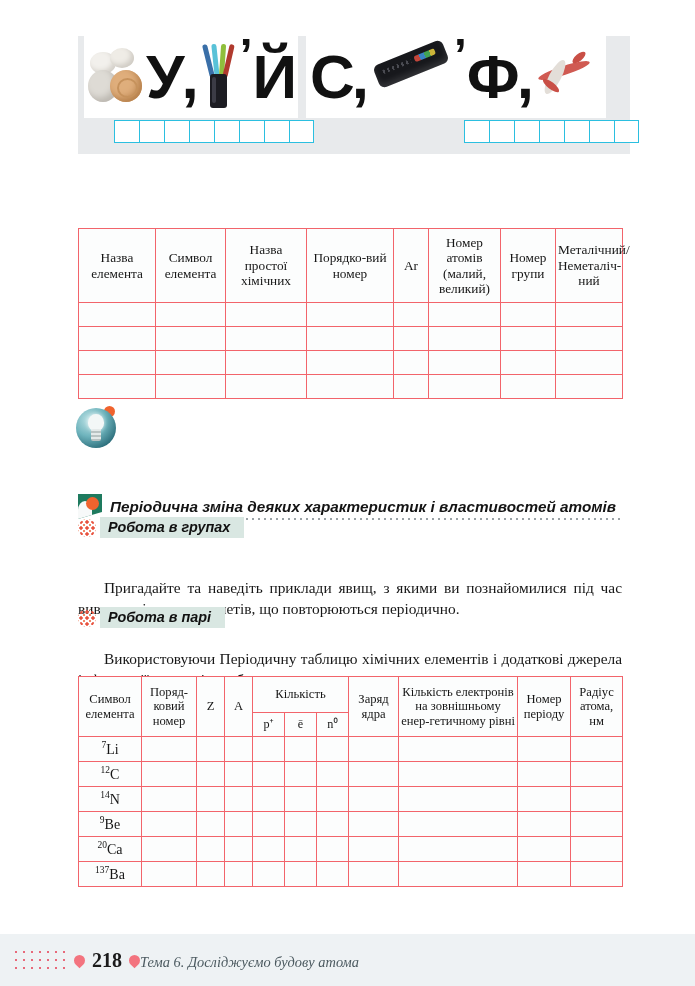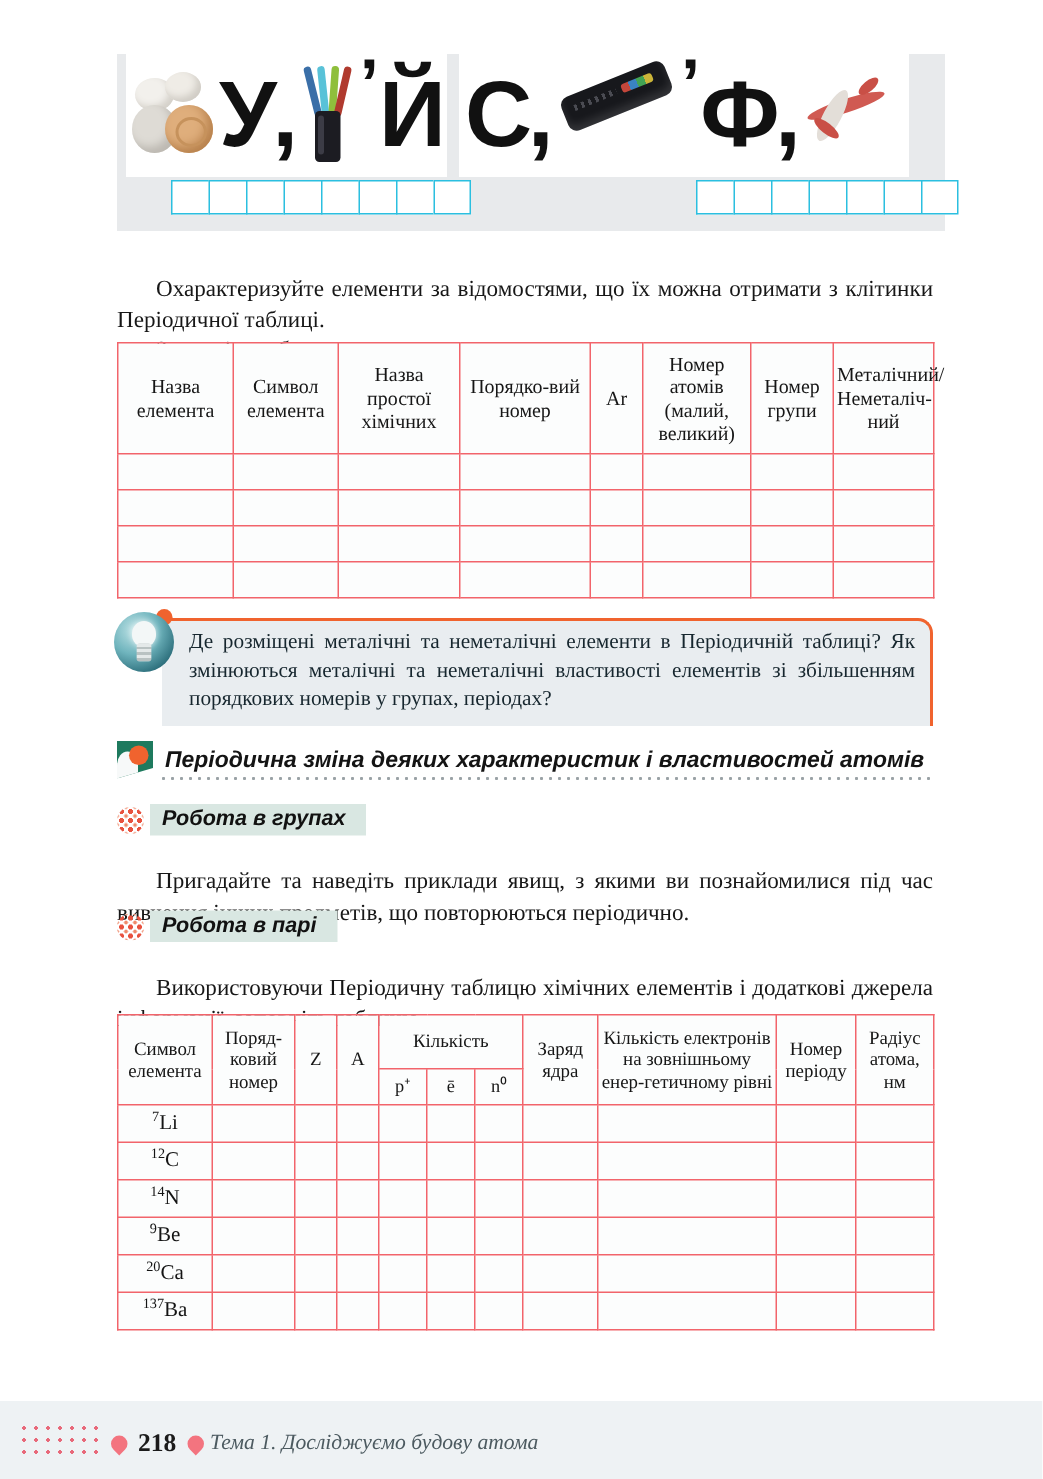--- a/index.html
+++ b/index.html
@@ -314,21 +314,21 @@
     font-style: italic;
     font-weight: 700;
     font-size: 14.4px;
     line-height: 21px;
     color: #111;
     background: #d9e7e2;
     padding: 0 14px 0 8px;
     margin-left: 4px;
     white-space: nowrap;
   }
-  #badge-groups { left: 78px; top: 536px; }
+  #badge-groups { left: 78px; top: 517px; }
   #badge-pair   { left: 78px; top: 607px; }
 
   
   #table2 { left: 78px; top: 676px; width: 544px; }
   #table2 th { font-size: 12.6px; line-height: 14.6px; }
   #table2 th.sub { font-size: 12.2px; }
   #table2 td.iso {
     height: 25px;
     font-size: 14px;
     color: #141414;
@@ -354,21 +354,21 @@
   .footer-page {
     position: absolute;
     left: 74px; bottom: 14px;
     display: flex;
     align-items: center;
     gap: 7px;
   }
   .footer-page .pnum {
     font-family: "Liberation Serif", serif;
     font-weight: 700;
-    font-size: 17px;
+    font-size: 20px;
     color: #1b1b1b;
   }
   .footer-page .leaf {
     width: 11px; height: 11px;
     border-radius: 50% 50% 50% 0;
     background: #f3747f;
     transform: rotate(-45deg);
   }
   .footer-topic {
     position: absolute;
@@ -441,21 +441,20 @@
         <span class="cell"></span>
         <span class="cell"></span>
         <span class="cell"></span>
         <span class="cell"></span>
         <span class="cell"></span>
         <span class="cell"></span>
       </div>
     </div>
   </div>
 
-  <p class="para" id="p-intro"><span class="ind"></span><span>Охарактеризуйте елементи за відомостями, що їх можна отримати з клітинки Періодичної таблиці.</span></p>
   <p class="para" id="p-fill"><span class="ind"></span><span>Заповніть таблицю</span></p>
 
   <table class="tbl" id="table1">
     <colgroup>
       <col style="width:77px">
         <col style="width:70px">
         <col style="width:81px">
       <col style="width:87px">
         <col style="width:35px">
         <col style="width:72px">
@@ -511,23 +510,20 @@
         <td class="empty"></td>
           <td class="empty"></td>
         <td class="empty"></td>
           <td class="empty"></td>
         <td class="empty"></td>
           <td class="empty"></td>
       </tr>
     </tbody>
   </table>
 
-  <div class="qbox">
-    <div class="qtext">Де розміщені металічні та неметалічні елементи в Періодичній таблиці? Як змінюються металічні та неметалічні властивості елементів зі збільшенням порядкових номерів у групах, періодах?</div>
-  </div>
   <div class="bulb-icon">
     <span class="glass"></span>
       <span class="base"></span>
   </div>
   <div class="qdot"></div>
 
   <div class="section-head">
     <div class="dots"></div>
     <div class="flag-icon">
       <span class="wave"></span>
@@ -663,16 +659,16 @@
   </table>
 
 
   <div class="footer-band">
     <div class="footer-dots"></div>
     <div class="footer-page">
       <span class="leaf"></span>
       <span class="pnum">218</span>
       <span class="leaf"></span>
     </div>
-    <div class="footer-topic">Тема 1. Досліджуємо будову атома</div>
+    <div class="footer-topic">Тема 6. Досліджуємо будову атома</div>
   </div>
 
 </div>
 
 </body></html>

